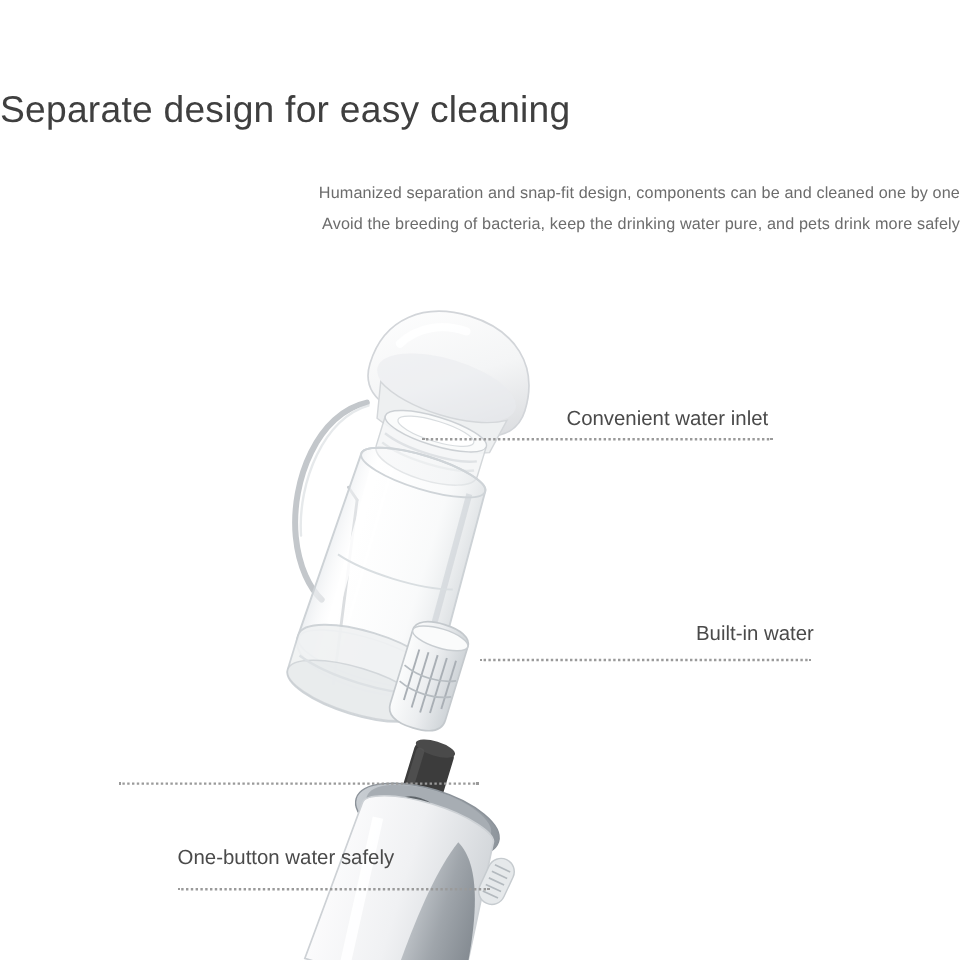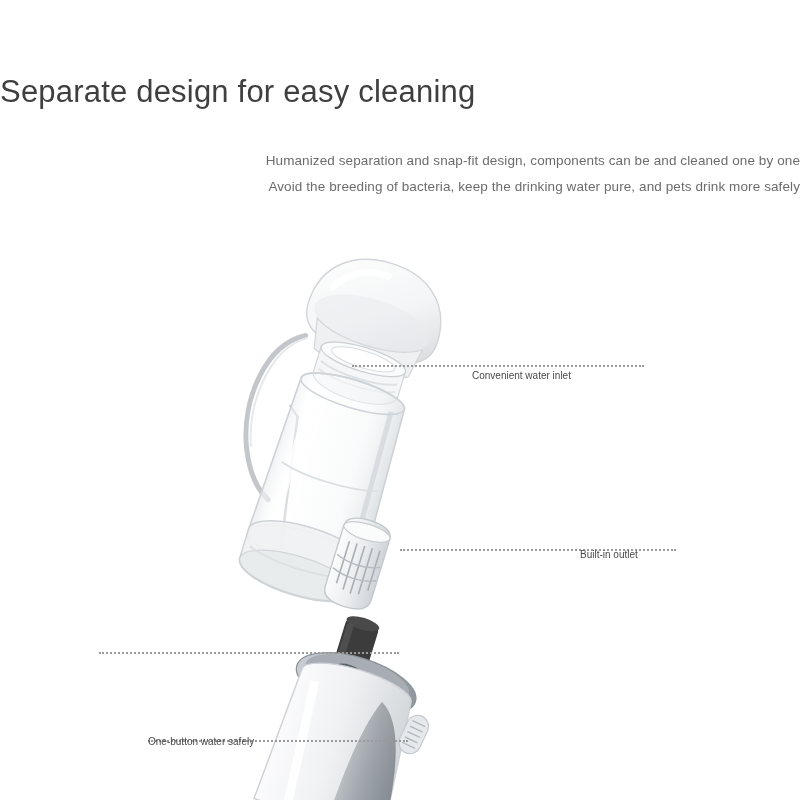--- a/index.html
+++ b/index.html
@@ -41,24 +41,23 @@
     color: #6c6c6c;
     letter-spacing: 0.1px;
     font-weight: 400;
   }
   .subline.one { top: 153px; }
   .subline.two { top: 179px; }
 
   
   .callout {
     position: absolute;
-    font-size: 10px;
+    font-size: 17px;
     color: #4a4a4a;
     white-space: nowrap;
-    margin-top: 31px;
   }
   .leader {
     position: absolute;
     height: 2px;
     border-top: 2px dotted #9a9a9a;
   }
 
   
   #product {
     position: absolute;
@@ -215,20 +214,20 @@
   </svg>
 
   <div class="headline">Separate design for easy cleaning</div>
   <div class="subline one">Humanized separation and snap-fit design, components can be and cleaned one by one</div>
   <div class="subline two">Avoid the breeding of bacteria, keep the drinking water pure, and pets drink more safely</div>
 
   <div class="leader" style="left:352px; top:365px; width:292px;"></div>
   <div class="callout" style="left:472px; top:339px;">Convenient water inlet</div>
 
   <div class="leader" style="left:400px; top:549px; width:276px;"></div>
-  <div class="callout" style="left:580px; top:518px;">Built-in outlet</div>
+  <div class="callout" style="left:580px; top:518px;">Built-in water</div>
 
   <div class="leader" style="left:99px; top:652px; width:300px;"></div>
 
   <div class="leader" style="left:148px; top:740px; width:260px;"></div>
   <div class="callout" style="left:148px; top:705px;">One-button water safely</div>
 
 </div>
 
 </body></html>

